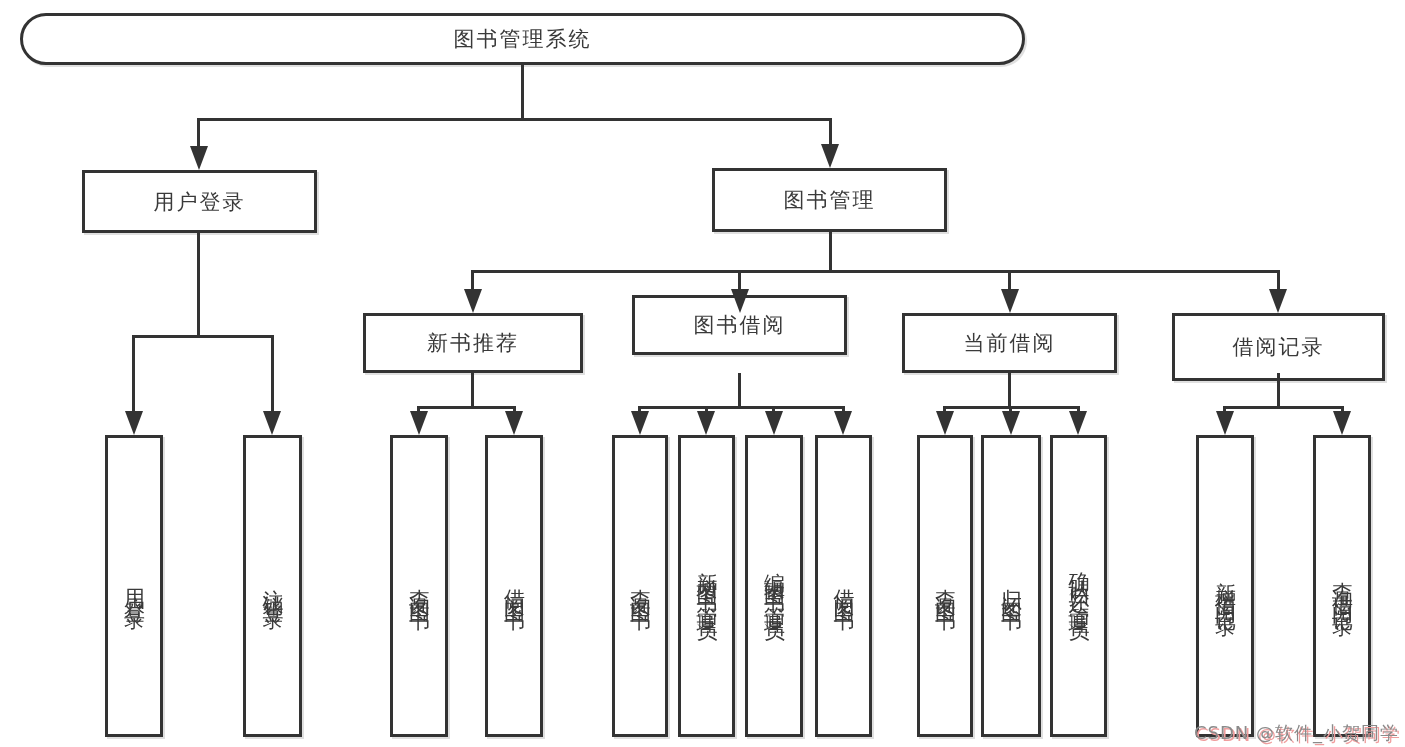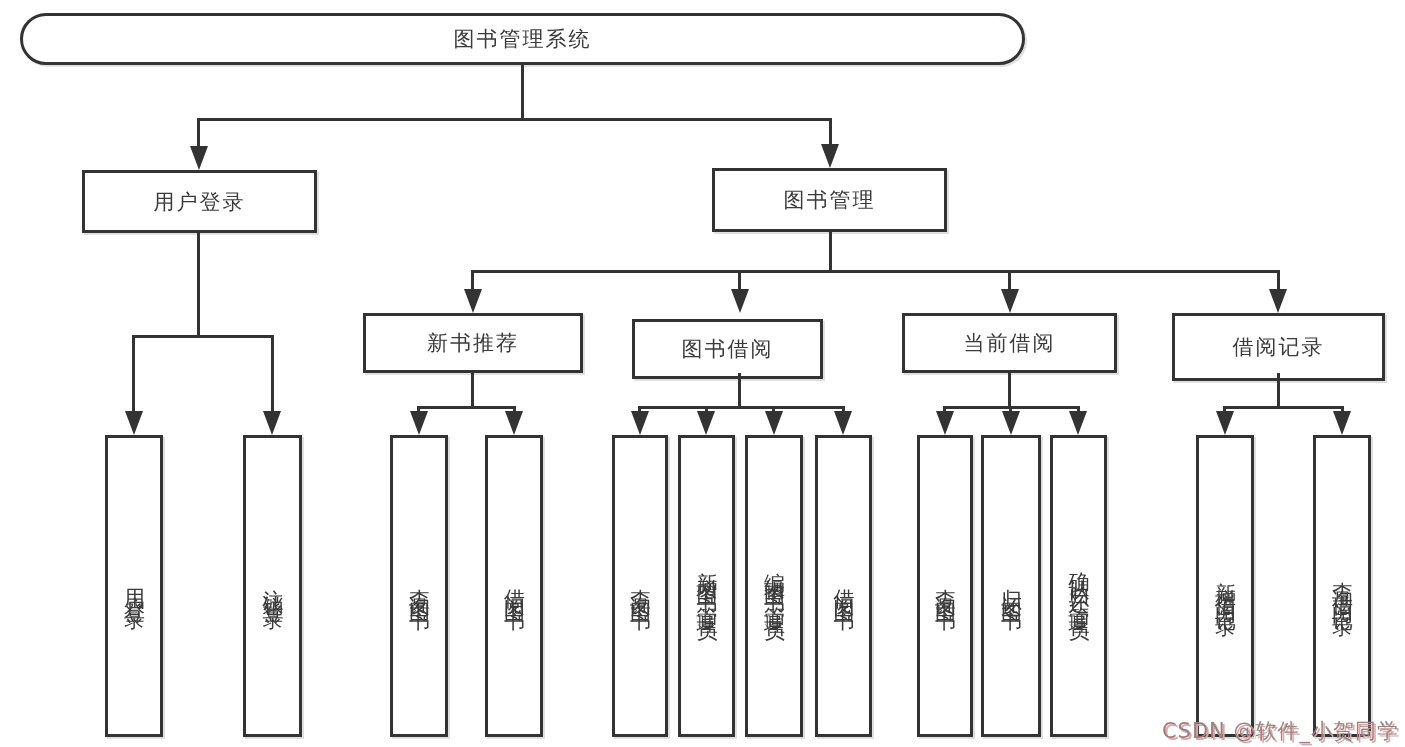--- a/index.html
+++ b/index.html
@@ -42,21 +42,21 @@
   .hl{position:absolute;height:3px;background:#333333;}
   .arr{
     position:absolute;width:0;height:0;
     border-left:9px solid transparent;
     border-right:9px solid transparent;
     border-top:24px solid #333333;
   }
   #watermark{
     position:absolute;
     right:6px;bottom:2px;
-    font-size:21px;
+    font-size:18px;
     color:#8a8a8a;
     text-shadow:2px 2px 0 #f09d9d;
     letter-spacing:1px;
   }
 </style>
 </head>
 <body>
 
 <div id="canvas">
 
@@ -69,21 +69,21 @@
   </div>
 
   <div class="box" style="left:363px;top:313px;width:220px;height:60px;">
     <span>新书推荐</span>
   </div>
 
   <div class="box" style="left:712px;top:168px;width:235px;height:64px;">
     <span>图书管理</span>
   </div>
 
-  <div class="box" style="left:632px;top:319px;width:191px;height:60px;">
+  <div class="box" style="left:632px;top:295px;width:215px;height:60px;">
     <span>图书借阅</span>
   </div>
 
   <div class="box" style="left:902px;top:313px;width:215px;height:60px;">
     <span>当前借阅</span>
   </div>
 
   <div class="box" style="left:1172px;top:313px;width:213px;height:68px;">
     <span>借阅记录</span>
   </div>

